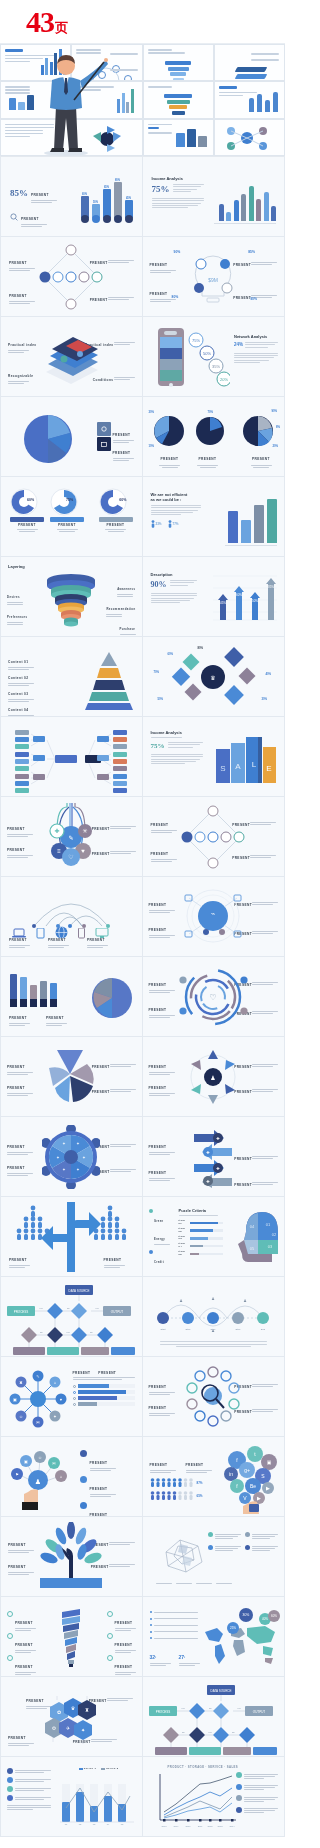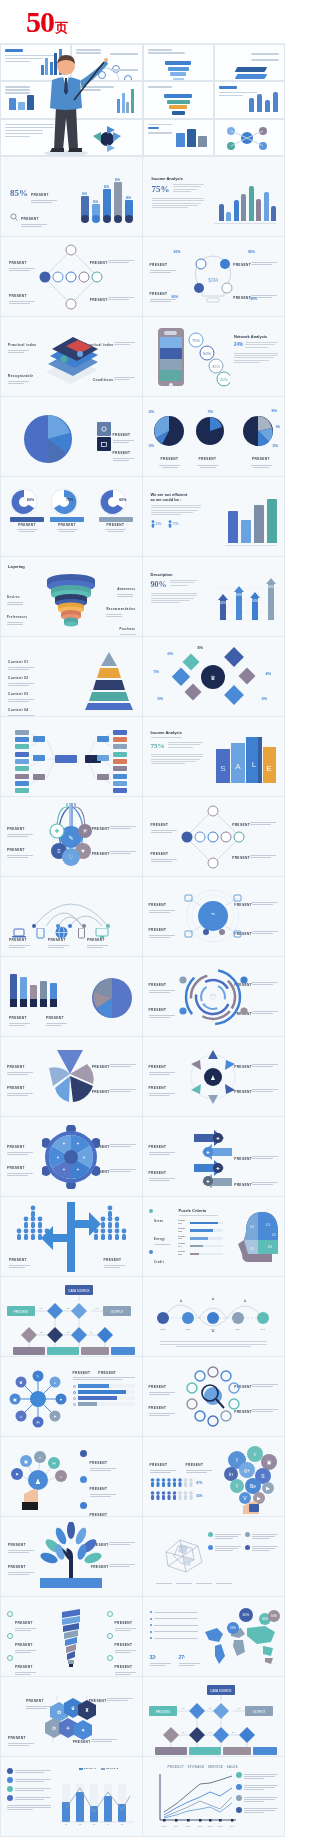--- a/index.html
+++ b/index.html
@@ -61,21 +61,21 @@
   .smpct{ font-size:3.4px; font-weight:bold; color:#3f7fd0;}
   .head-t{ font-size:4px; font-weight:bold; color:#2f3a47;}
   .para i{ display:block;height:1px;background:#ccd4de;margin-bottom:1.3px;border-radius:1px;}
   svg{ display:block; }
 </style>
 </head>
 <body>
 
 <div class="header">
   <div class="pagecount">
-    <span class="num">50</span>
+    <span class="num">43</span>
     <span class="unit">页</span>
   </div>
 </div>
 
 <div class="hero">
   <div class="hero-grid">
 
     <div class="hero-cell">
       <div class="tline blue"></div>
         <div class="tline l"></div>

